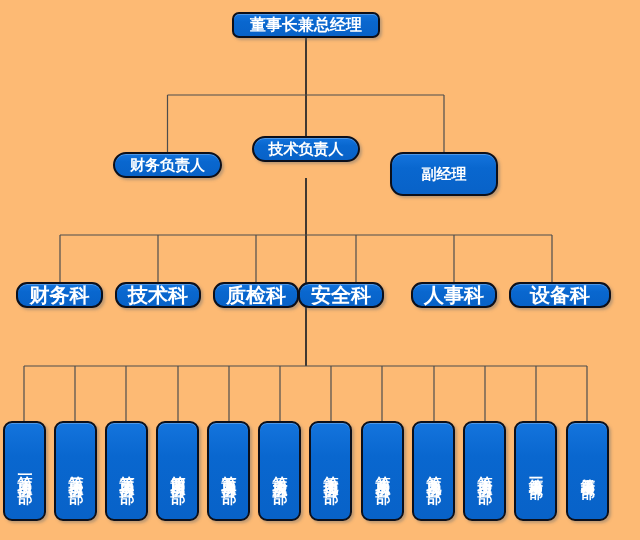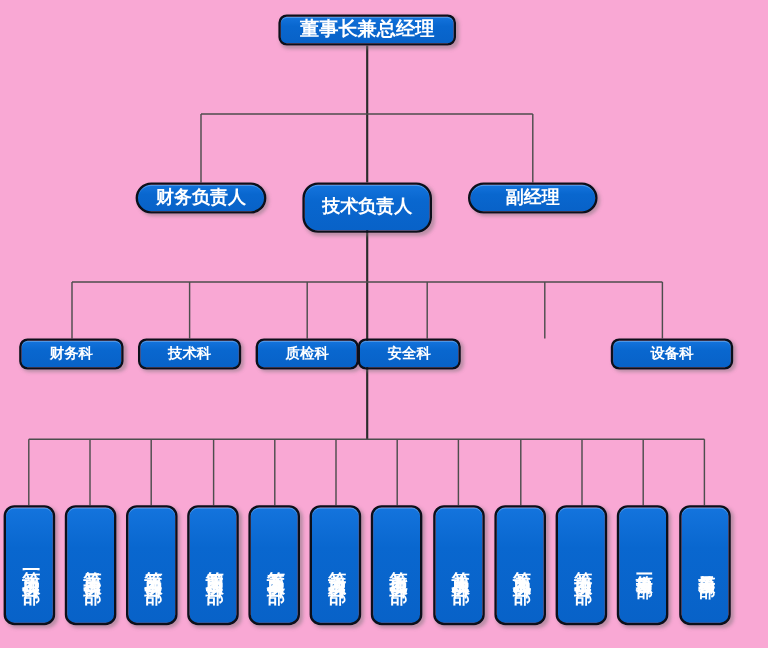--- a/index.html
+++ b/index.html
@@ -1,42 +1,42 @@
 <!DOCTYPE html>
 <html><head>
 <meta charset="utf-8">
 <style>
   html,body{margin:0;padding:0;background:#ffffff;}
   .canvas{
     position:relative;
     width:640px;height:540px;
-    background:#f9a8d4;
+    background:#fdba74;
     overflow:hidden;
-    font-family:Liberation Mono, monospace;
+    font-family:Liberation Serif, serif;
   }
   .lines{position:absolute;left:0;top:0;width:640px;height:540px;}
   .lines line{stroke:#4d4d4d;stroke-width:1.2;}
   .lines line.thick{stroke:#2b2b2b;stroke-width:1.8;}
   .node{
     position:absolute;
     box-sizing:border-box;
     background:linear-gradient(180deg,#1474dd 0%,#0967cf 35%,#0862c8 100%);
     border:2px solid #0c0f1a;
     border-radius:7px;
     color:#ffffff;
     font-weight:bold;
     display:flex;align-items:center;justify-content:center;
     text-align:center;
     box-shadow:2px 2px 3px rgba(110,110,110,0.45), inset 0 1px 0 rgba(255,255,255,0.25);
     line-height:1;
     white-space:nowrap;
   }
   .l1{font-size:16px;}
   .l2{font-size:15px;border-radius:13px;}
-  .l3{font-size:12px;}
+  .l3{font-size:20px;border-radius:11px;}
   .vnode{
     writing-mode:vertical-rl;
     text-orientation:upright;
     font-size:15px;
     letter-spacing:3px;
     border-radius:9px;
   }
   .vnode.tight{font-size:14px;letter-spacing:1px;}
 </style>
 </head>
@@ -72,27 +72,28 @@
     <line x1="382" y1="366" x2="382" y2="421"></line>
     <line x1="434" y1="366" x2="434" y2="421"></line>
     <line x1="485" y1="366" x2="485" y2="421"></line>
     <line x1="536" y1="366" x2="536" y2="421"></line>
     <line x1="587" y1="366" x2="587" y2="421"></line>
   </svg>
 
   <div class="node l1" style="left:232px;top:12px;width:148px;height:26px">董事长兼总经理</div>
 
   <div class="node l2" style="left:113px;top:152px;width:109px;height:26px">财务负责人</div>
-  <div class="node l2" style="left:252px;top:152px;width:108px;height:42px">技术负责人</div>
-  <div class="node l2" style="left:390px;top:152px;width:108px;height:26px">副经理</div>
+  <div class="node l2" style="left:252px;top:136px;width:108px;height:26px">技术负责人</div>
+  <div class="node l2" style="left:390px;top:152px;width:108px;height:44px">副经理</div>
 
   <div class="node l3" style="left:16px;top:282px;width:87px;height:26px">财务科</div>
   <div class="node l3" style="left:213px;top:282px;width:86px;height:26px">质检科</div>
   <div class="node l3" style="left:115px;top:282px;width:86px;height:26px">技术科</div>
   <div class="node l3" style="left:298px;top:282px;width:86px;height:26px">安全科</div>
+  <div class="node l3" style="left:411px;top:282px;width:86px;height:26px">人事科</div>
   <div class="node l3" style="left:509px;top:282px;width:102px;height:26px">设备科</div>
 
   <div class="node vnode" style="left:3px;top:421px;width:43px;height:100px">第一项目部</div>
   <div class="node vnode" style="left:54px;top:421px;width:43px;height:100px">第二项目部</div>
   <div class="node vnode" style="left:105px;top:421px;width:43px;height:100px">第三项目部</div>
   <div class="node vnode" style="left:156px;top:421px;width:43px;height:100px">第四项目部</div>
   <div class="node vnode" style="left:207px;top:421px;width:43px;height:100px">第五项目部</div>
   <div class="node vnode" style="left:258px;top:421px;width:43px;height:100px">第六项目部</div>
   <div class="node vnode" style="left:309px;top:421px;width:43px;height:100px">第七项目部</div>
   <div class="node vnode" style="left:361px;top:421px;width:43px;height:100px">第八项目部</div>

